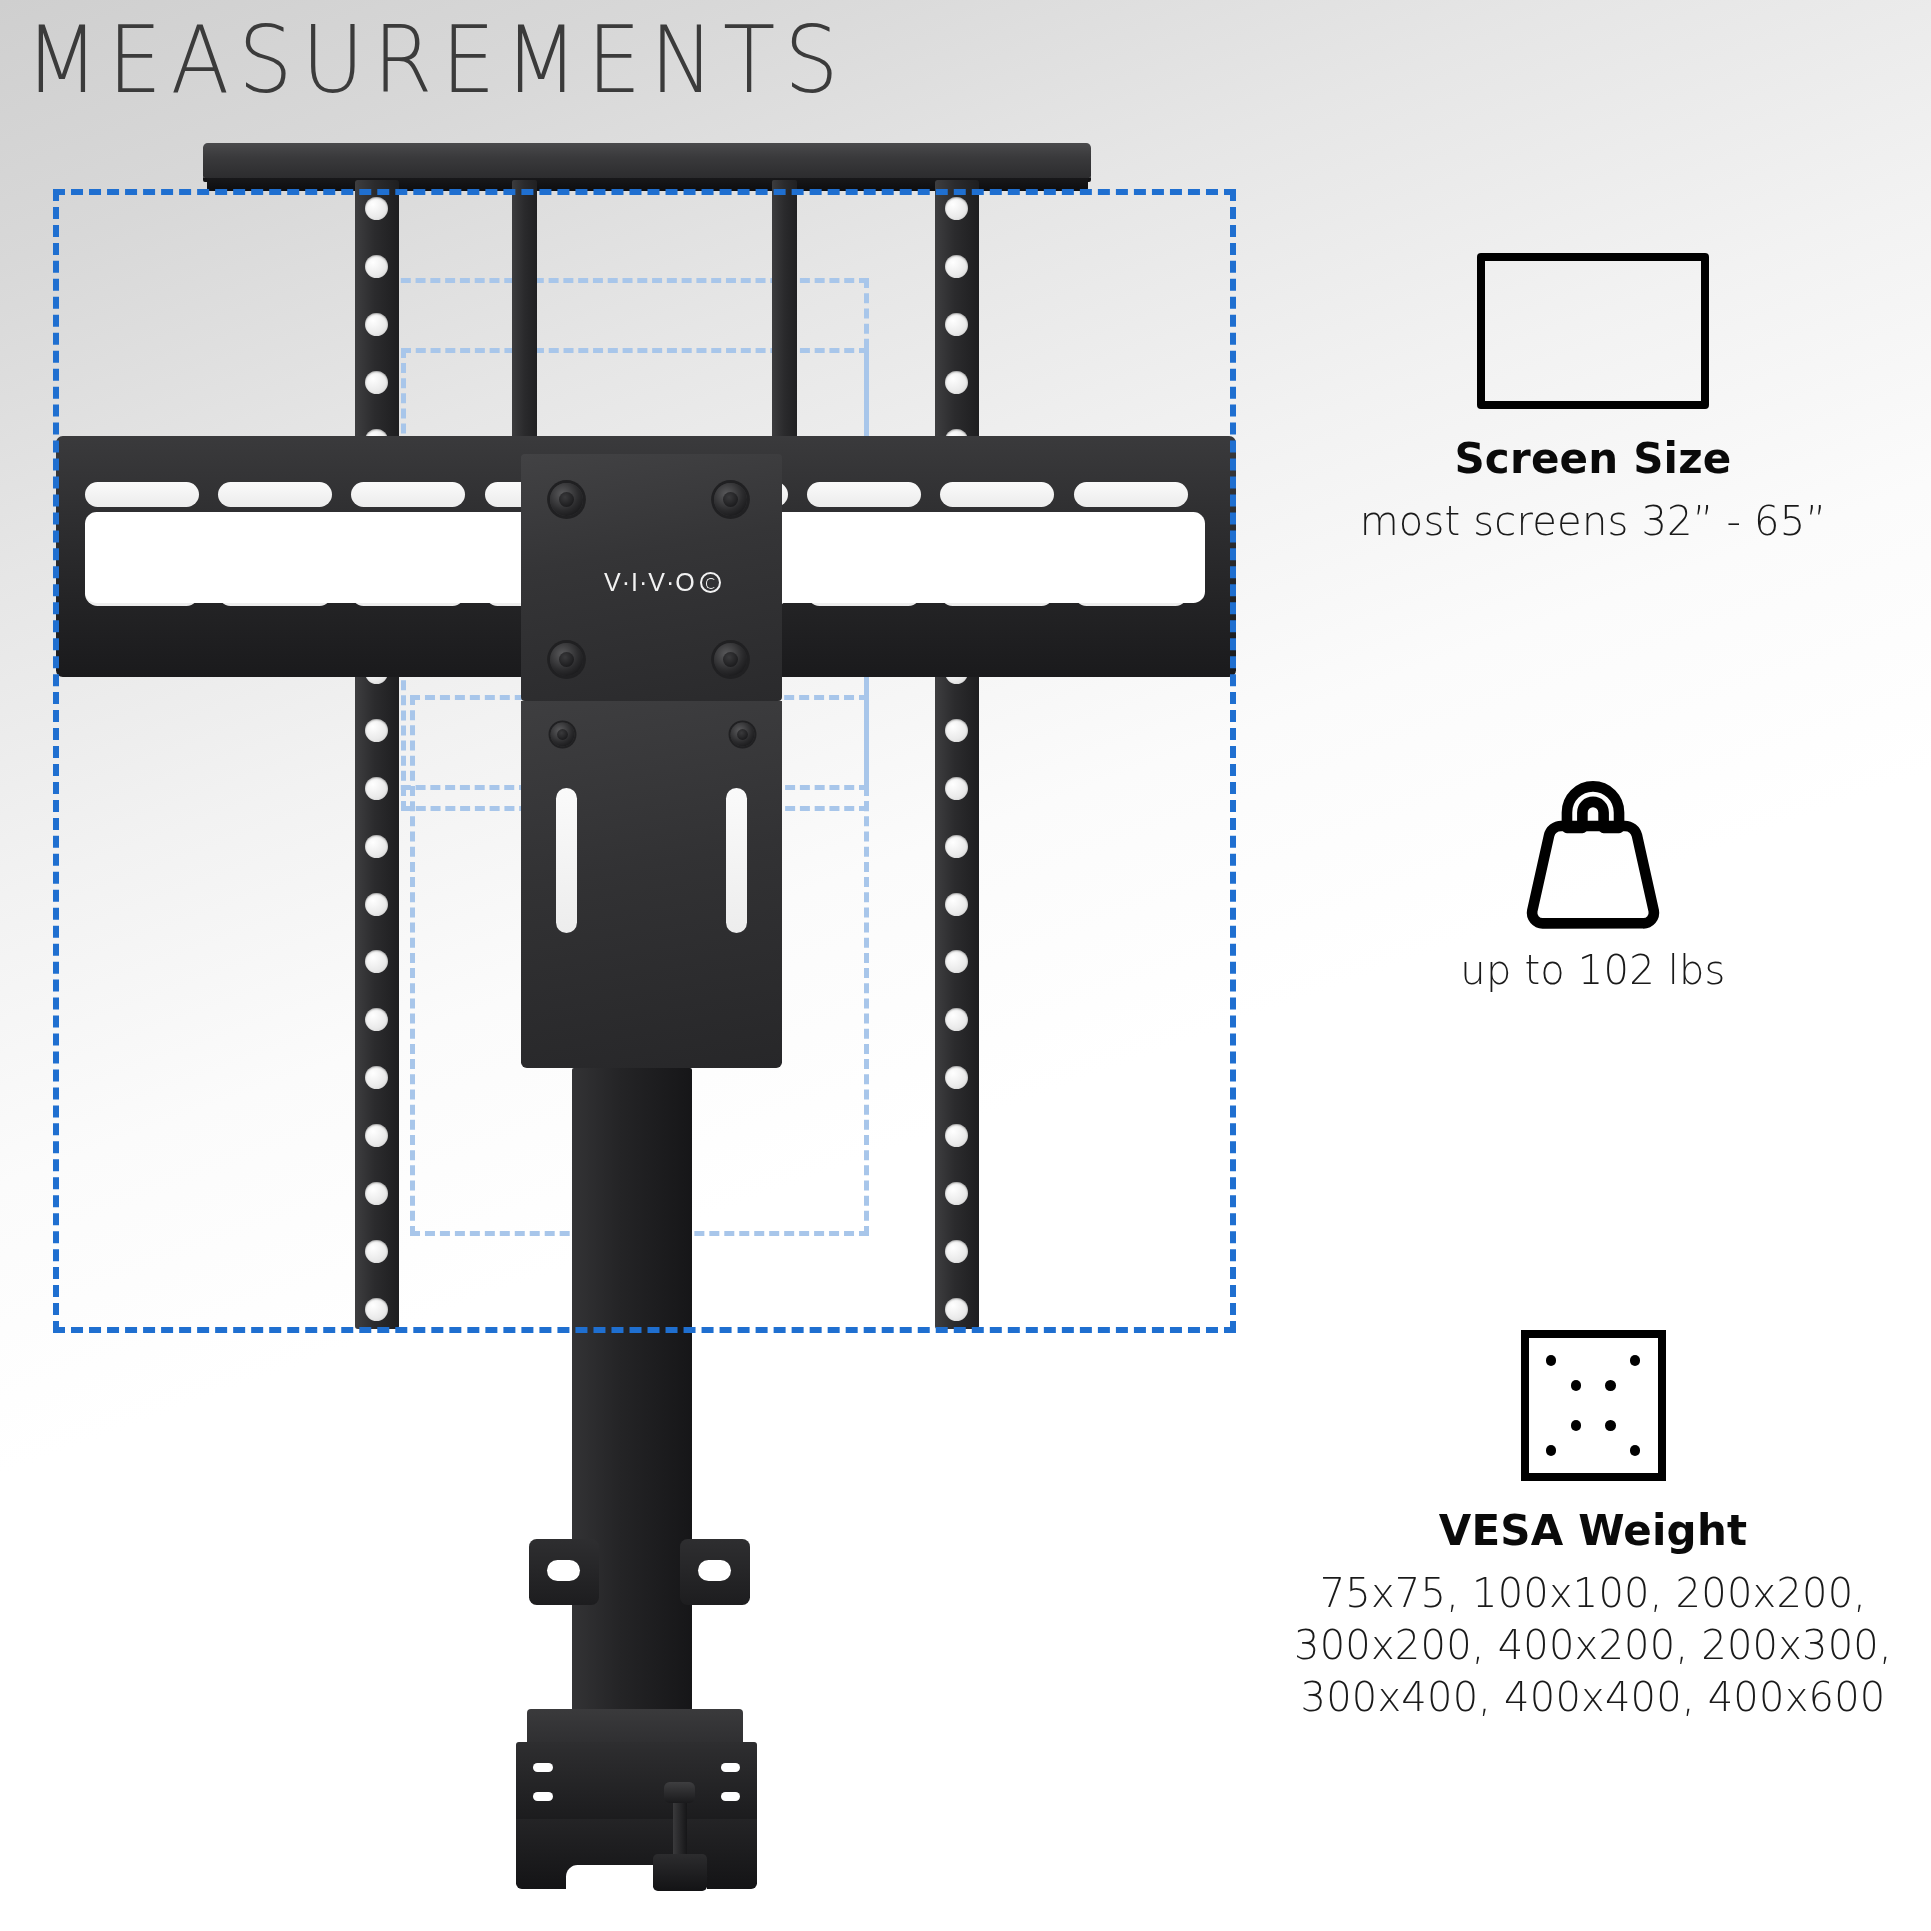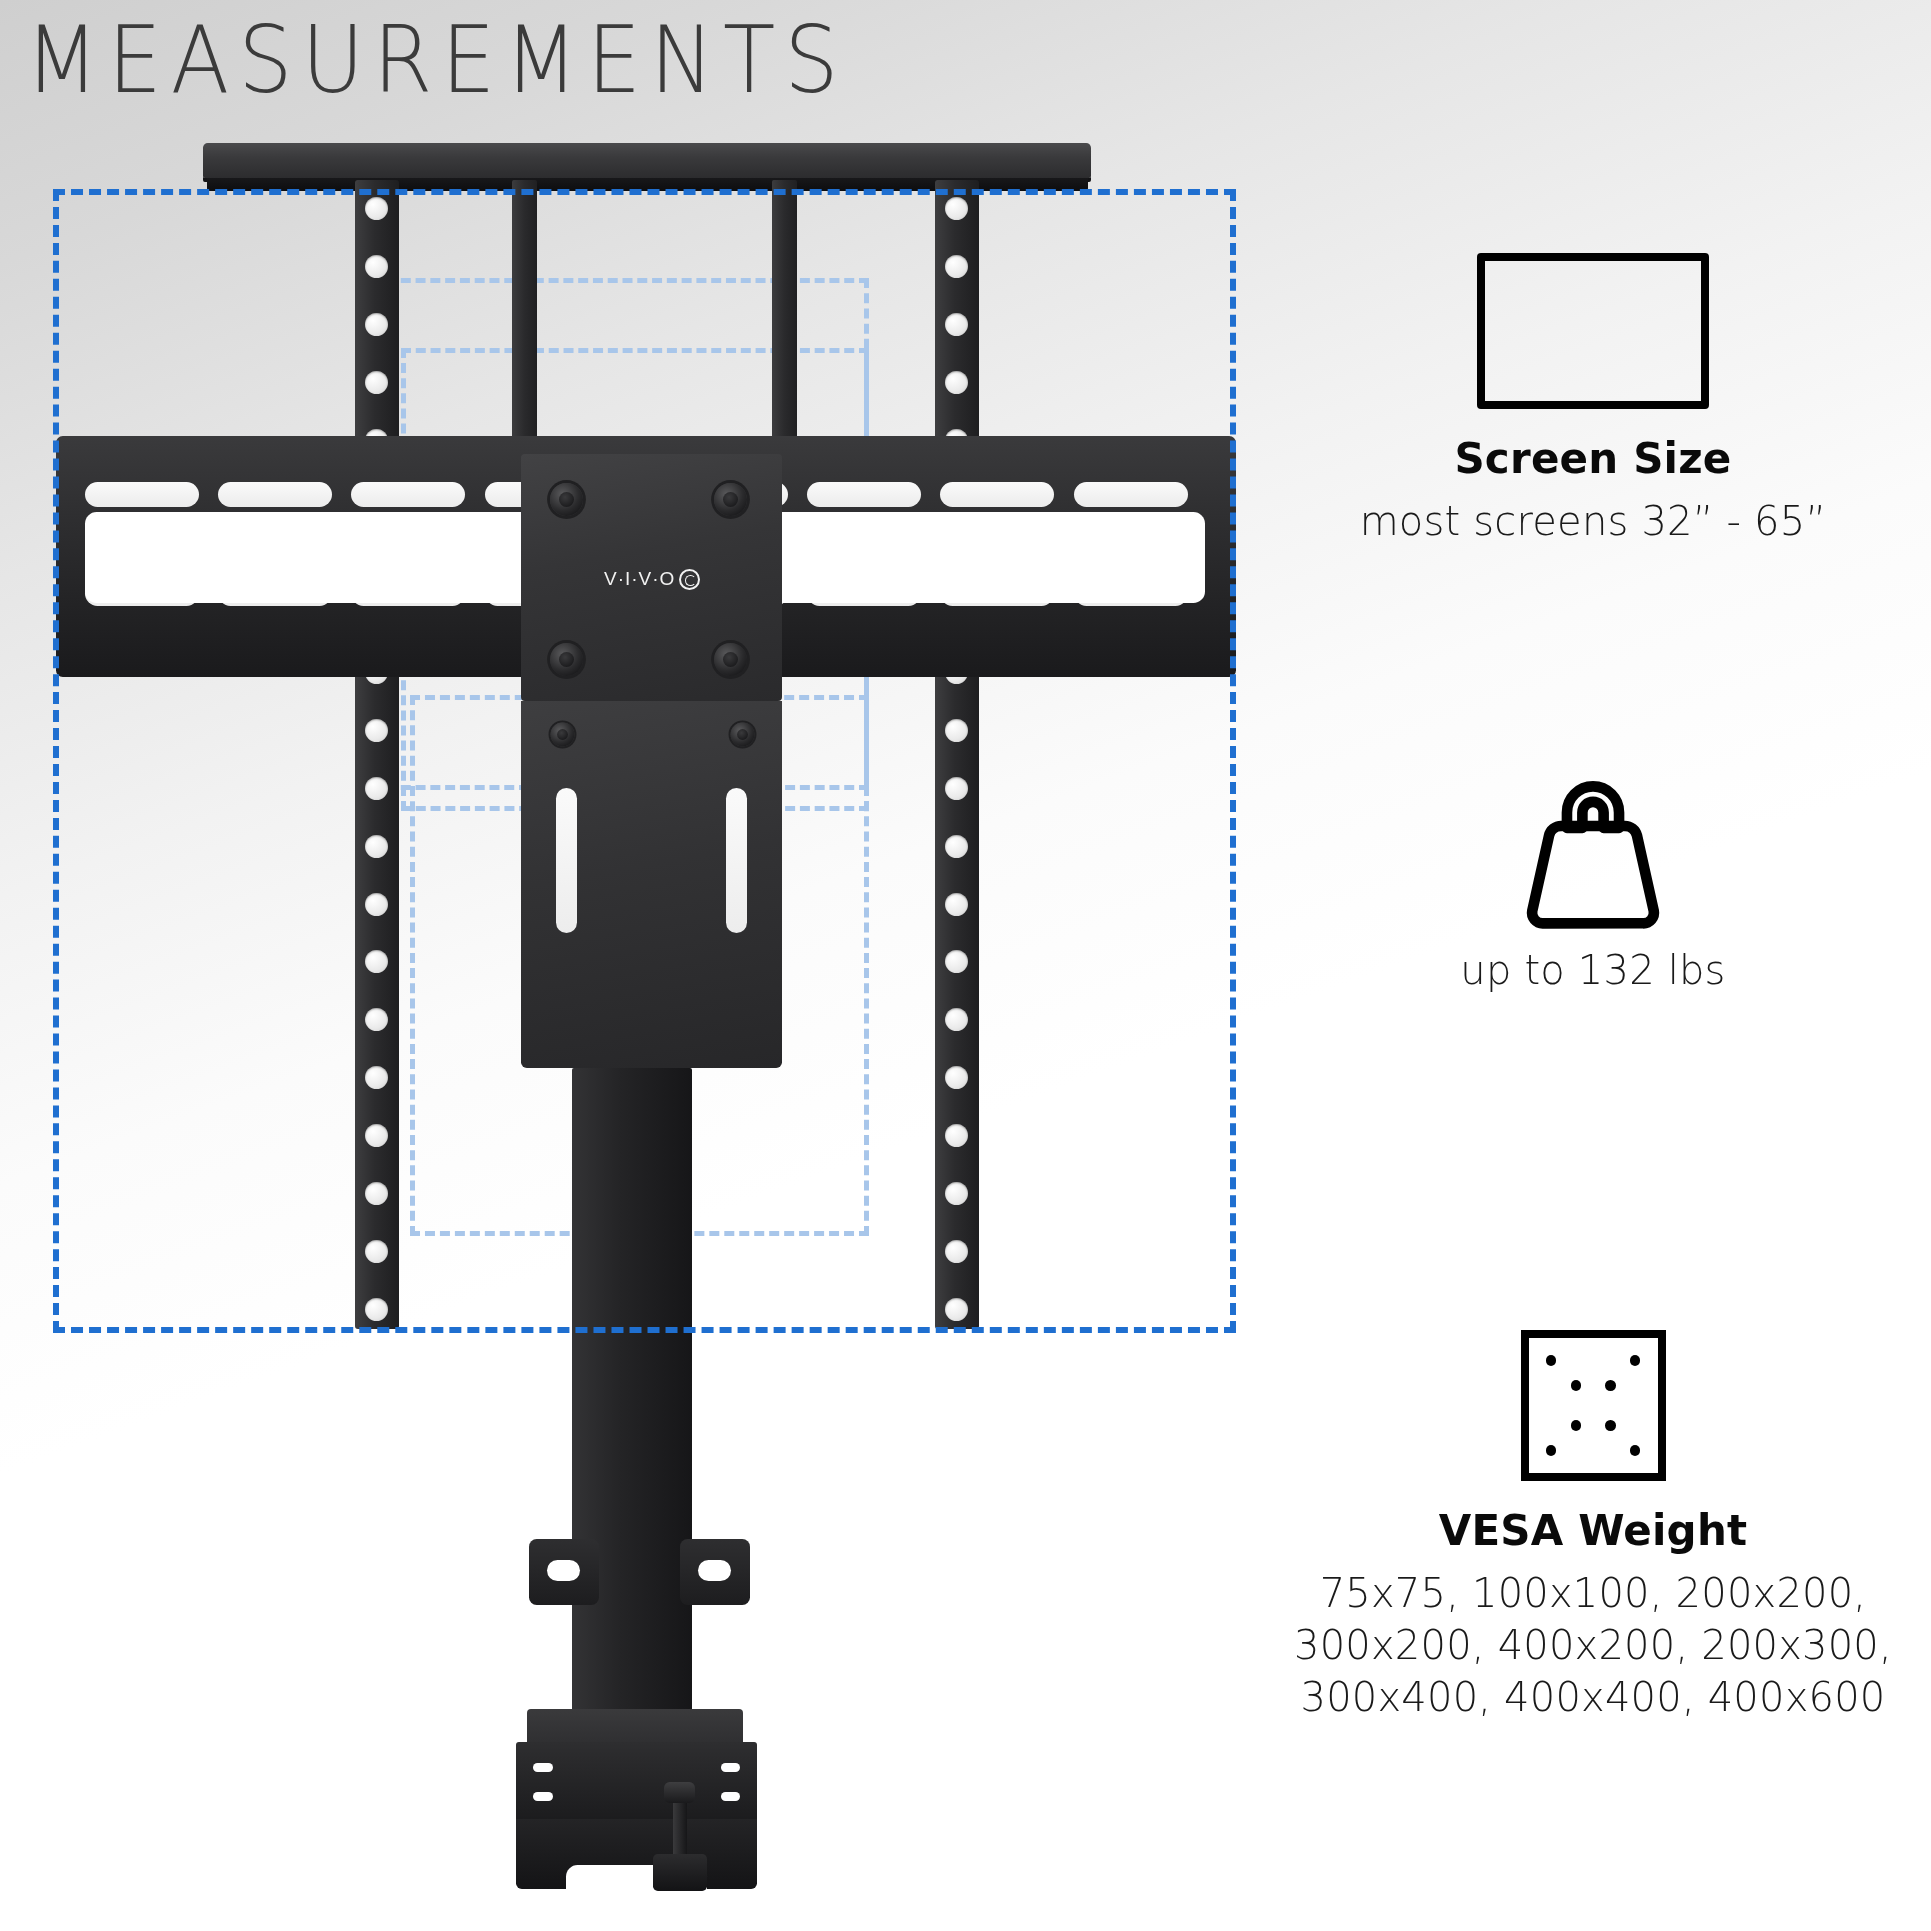--- a/index.html
+++ b/index.html
@@ -115,23 +115,23 @@
     background:radial-gradient(circle at 40% 35%,#3a3a3c,#111113);
   }
   .vslot{
     position:absolute;width:21px;border-radius:10.6px;
     background:linear-gradient(180deg,#fafafa 0%,#ededed 100%);
   }
 
   
   #vivo{
     position:absolute;left:604px;top:568px;
-    color:#f2f2f2;font-size:19px;letter-spacing:1px;
+    color:#f2f2f2;font-size:25px;letter-spacing:1px;
     font-family:"Liberation Sans","DejaVu Sans",sans-serif;
-    font-weight:400;display:flex;align-items:flex-end;gap:3.9px;
+    font-weight:400;display:flex;align-items:center;gap:3.9px;
     white-space:nowrap;
   }
   #vivo-mark{
     width:21px;height:21px;border-radius:50%;
     border:2.4px solid #f2f2f2;box-sizing:border-box;
     position:relative;
   }
   #vivo-mark::after{
     content:"";position:absolute;left:3.9px;top:3.9px;width:8.7px;height:8.7px;
     border-radius:50%;border:1.9px solid #f2f2f2;border-right-color:transparent;
@@ -368,21 +368,21 @@
     </div>
 
     <div class="feature" id="f-weight">
       <div class="ficon">
         <svg width="174" height="162" viewBox="0 0 180 168" aria-hidden="true">
           <path d="M63 44 a27 27 0 0 1 54 0 v16 h-16 v-16 a11 11 0 0 0 -22 0 v16 h-16 z" fill="none" stroke="#000" stroke-width="11" stroke-linejoin="round"></path>
           <path d="M57 58 h66 a13 13 0 0 1 12.6 10 L153 146 a11 11 0 0 1 -11 13 H38 a11 11 0 0 1 -11 -13 L44.4 68 A13 13 0 0 1 57 58 z" fill="none" stroke="#000" stroke-width="11" stroke-linejoin="round"></path>
         </svg>
       </div>
       <div class="fsub">
-        <div>up to 132 lbs</div>
+        <div>up to 102 lbs</div>
       </div>
     </div>
 
     <div class="feature" id="f-vesa">
       <div class="ficon">
         <div id="vesa-icon">
           <div class="vdot" style="left:17.4px;top:17.4px"></div>
           <div class="vdot" style="left:42px;top:42px"></div>
           <div class="vdot" style="right:17.4px;top:17.4px"></div>
           <div class="vdot" style="right:42px;top:42px"></div>

